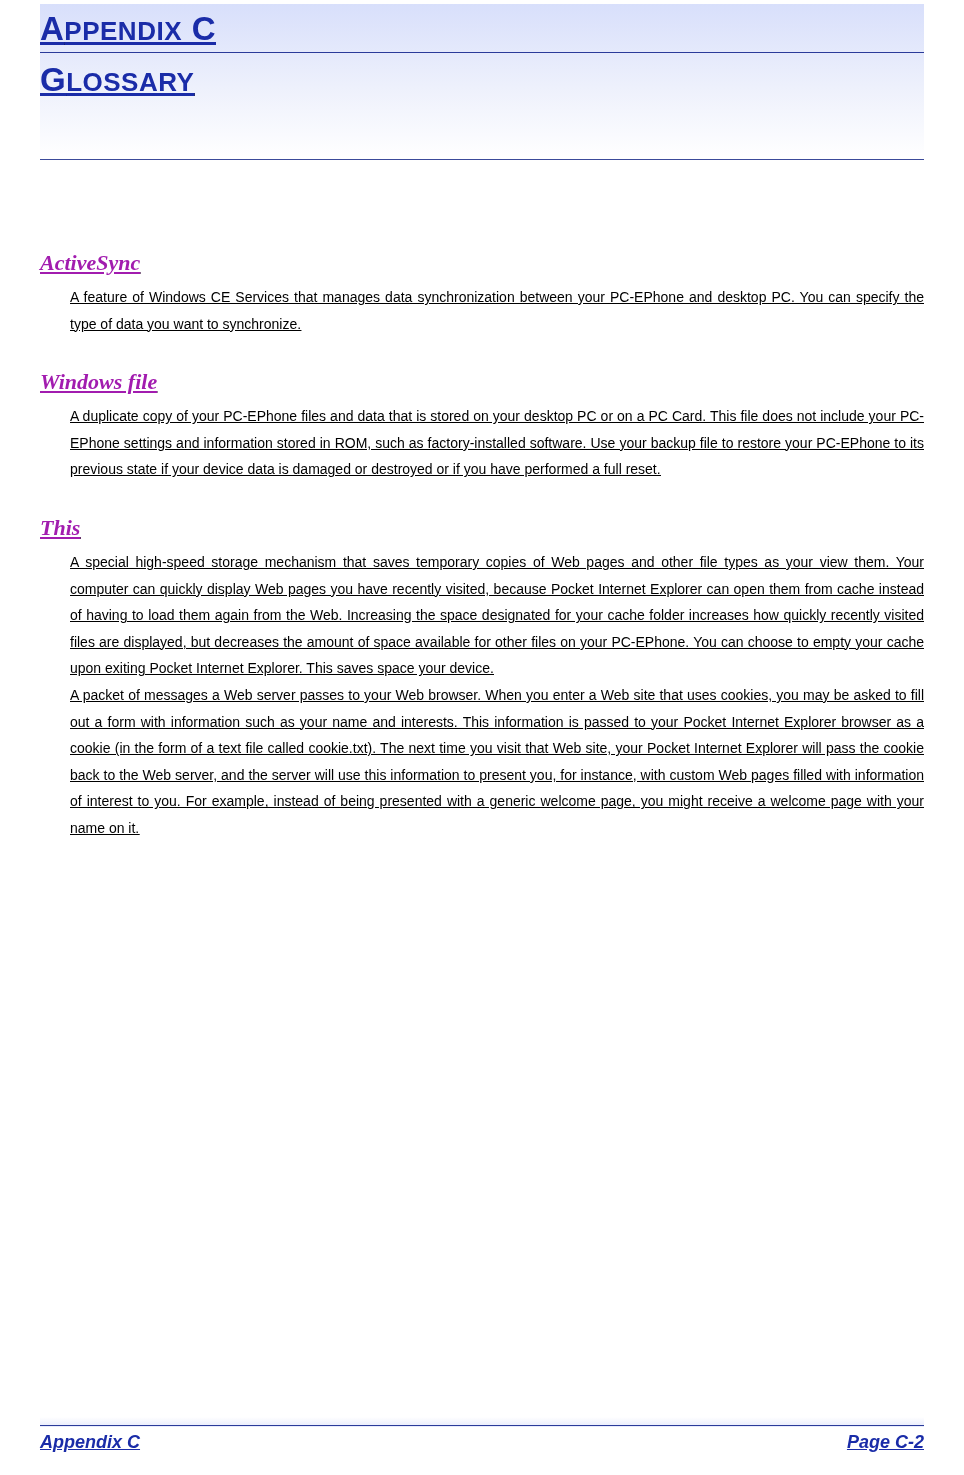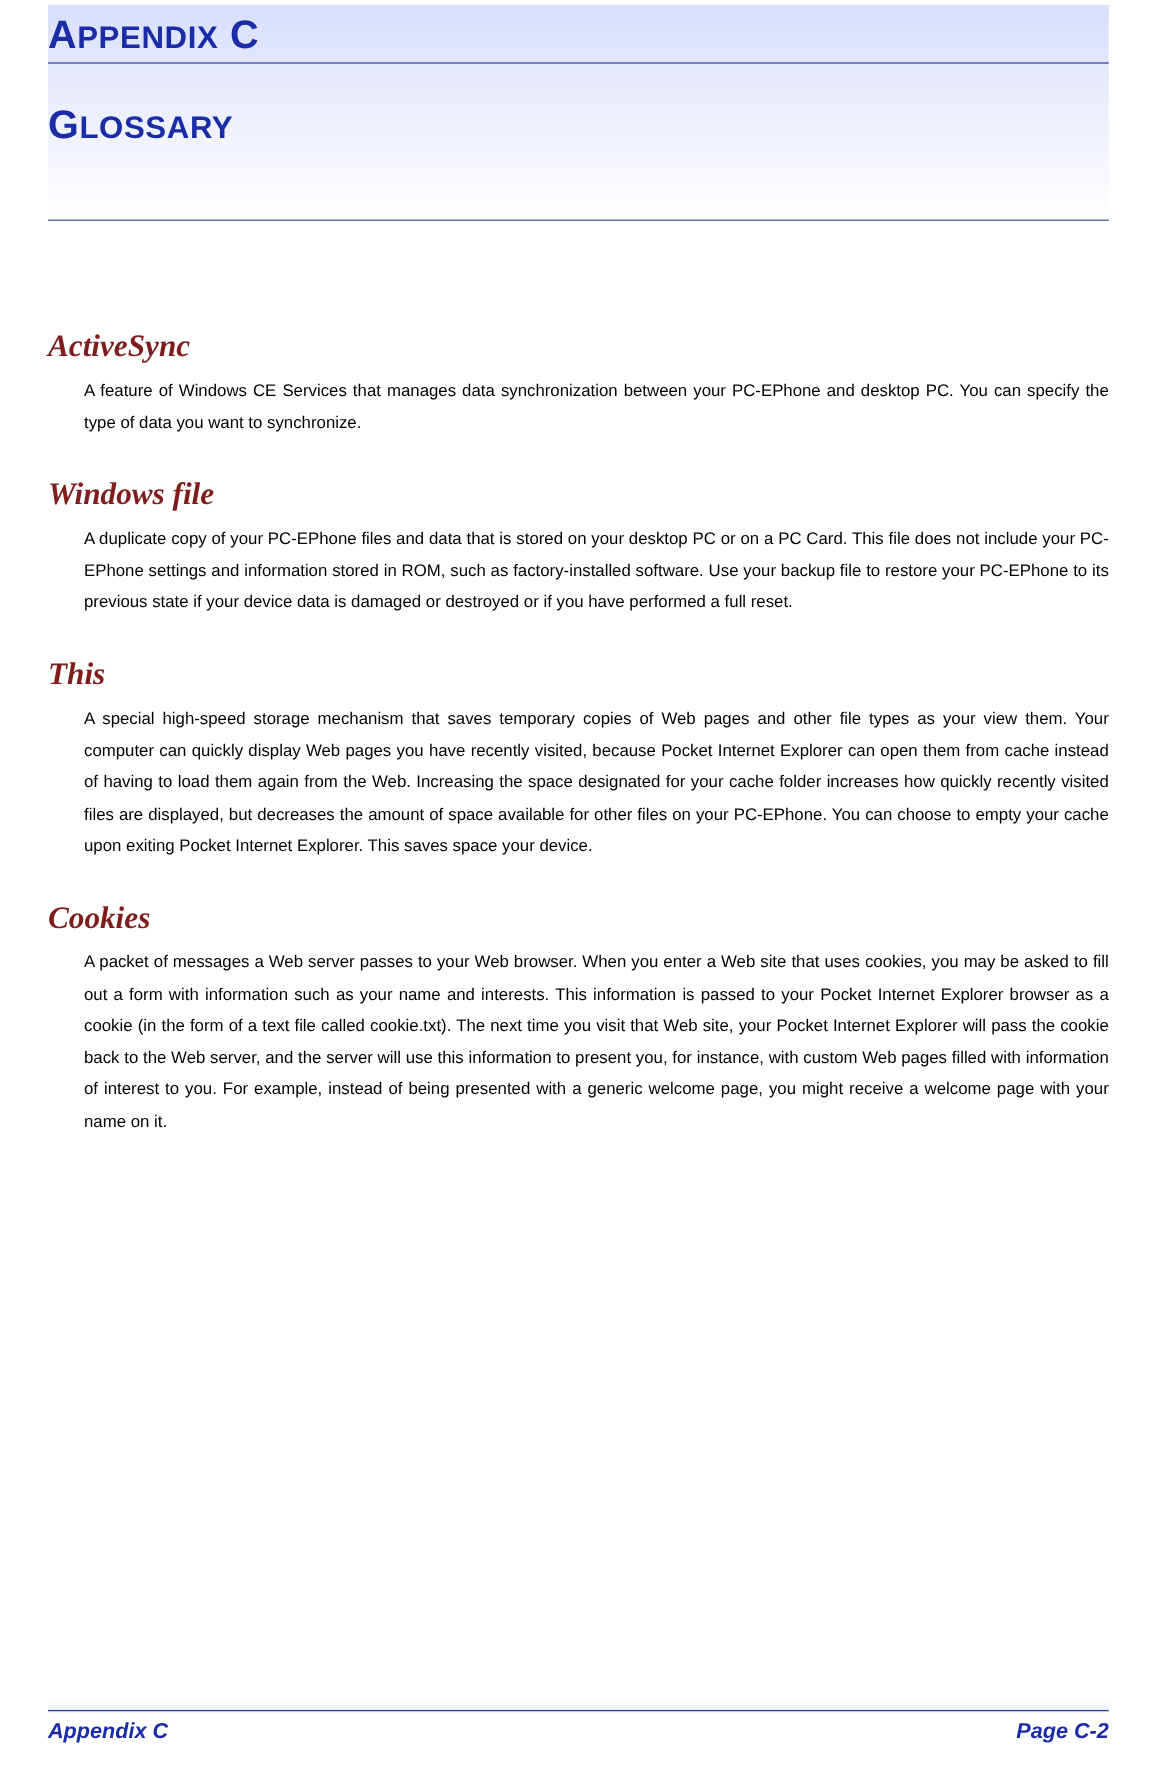--- a/index.html
+++ b/index.html
@@ -1,15 +1,15 @@
 <!DOCTYPE html>
 <html><head>
 <meta charset="utf-8">
 <style>
-  * { margin: 0; padding: 0; box-sizing: border-box; }
+  * { margin: 0; padding: 0; box-sizing: border-box; text-decoration: underline; }
   body {
     width: 964px;
     height: 1475px;
     background: #fff;
     font-family: Arial, Helvetica, sans-serif;
     position: relative;
     padding: 0 40px;
   }
   .title-block {
     width: 100%;
@@ -24,38 +24,38 @@
     color: #1a2ca8;
     letter-spacing: 0.5px;
   }
   .title-line1 .caps { font-size: 33px; }
   .title-line1 .rest { font-size: 26px; }
   .title-line2 {
     font-size: 33px;
     font-weight: bold;
     color: #1a2ca8;
     letter-spacing: 0.5px;
-    margin-top: 32px;
+    margin-top: 8px;
   }
   .title-line2 .caps { font-size: 33px; }
   .title-line2 .rest { font-size: 26px; }
   .title-rule {
     border: none;
     border-top: 1px solid #2a3b9a;
     margin-top: 4px;
   }
   .content {
     margin-top: 90px;
   }
   .term {
     font-family: "Times New Roman", Times, serif;
     font-style: italic;
     font-weight: bold;
-    font-size: 26px;
-    color: #7f1d1d;
+    font-size: 22px;
+    color: #a21caf;
     margin-top: 32px;
     margin-bottom: 8px;
   }
   .def {
     font-size: 14px;
     color: #000;
     line-height: 1.9;
     text-align: justify;
     padding-left: 30px;
   }
@@ -100,21 +100,20 @@
 
   <div class="term">ActiveSync</div>
   <div class="def">A feature of Windows CE Services that manages data synchronization between your PC-EPhone and desktop PC. You can specify the type of data you want to synchronize.</div>
 
   <div class="term">Windows file</div>
   <div class="def">A duplicate copy of your PC-EPhone files and data that is stored on your desktop PC or on a PC Card. This file does not include your PC-EPhone settings and information stored in ROM, such as factory-installed software. Use your backup file to restore your PC-EPhone to its previous state if your device data is damaged or destroyed or if you have performed a full reset.</div>
 
   <div class="term">This</div>
   <div class="def">A special high-speed storage mechanism that saves temporary copies of Web pages and other file types as your view them. Your computer can quickly display Web pages you have recently visited, because Pocket Internet Explorer can open them from cache instead of having to load them again from the Web. Increasing the space designated for your cache folder increases how quickly recently visited files are displayed, but decreases the amount of space available for other files on your PC-EPhone. You can choose to empty your cache upon exiting Pocket Internet Explorer. This saves space your device.</div>
 
-  <div class="term">Cookies</div>
   <div class="def">A packet of messages a Web server passes to your Web browser. When you enter a Web site that uses cookies, you may be asked to fill out a form with information such as your name and interests. This information is passed to your Pocket Internet Explorer browser as a cookie (in the form of a text file called cookie.txt). The next time you visit that Web site, your Pocket Internet Explorer will pass the cookie back to the Web server, and the server will use this information to present you, for instance, with custom Web pages filled with information of interest to you. For example, instead of being presented with a generic welcome page, you might receive a welcome page with your name on it.</div>
 
 </div>
 
 <div class="footer-gradient"></div>
 <div class="footer">
   <span>Appendix C</span>
   <span>Page C-2</span>
 </div>
 

